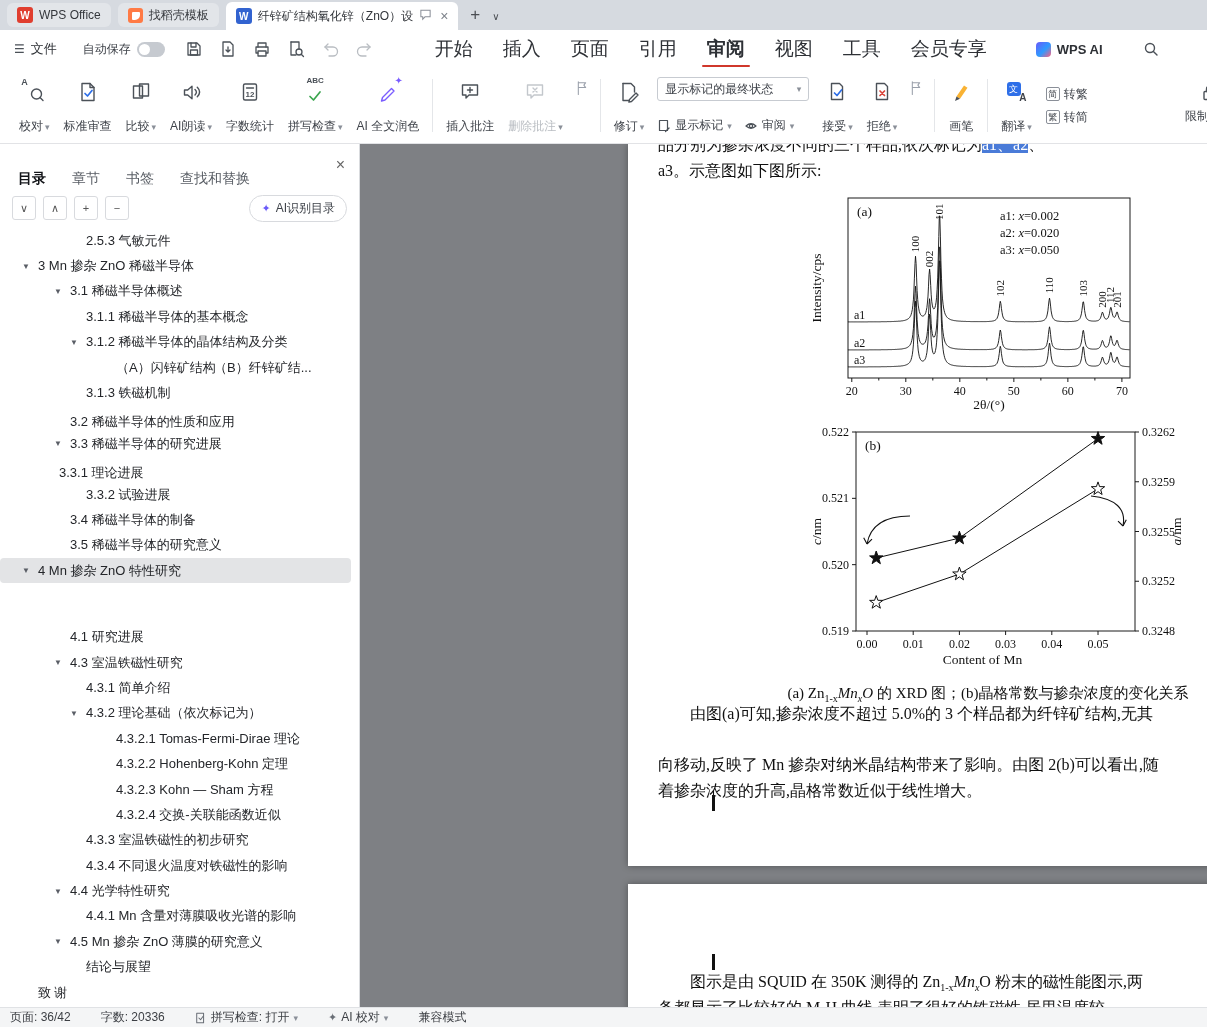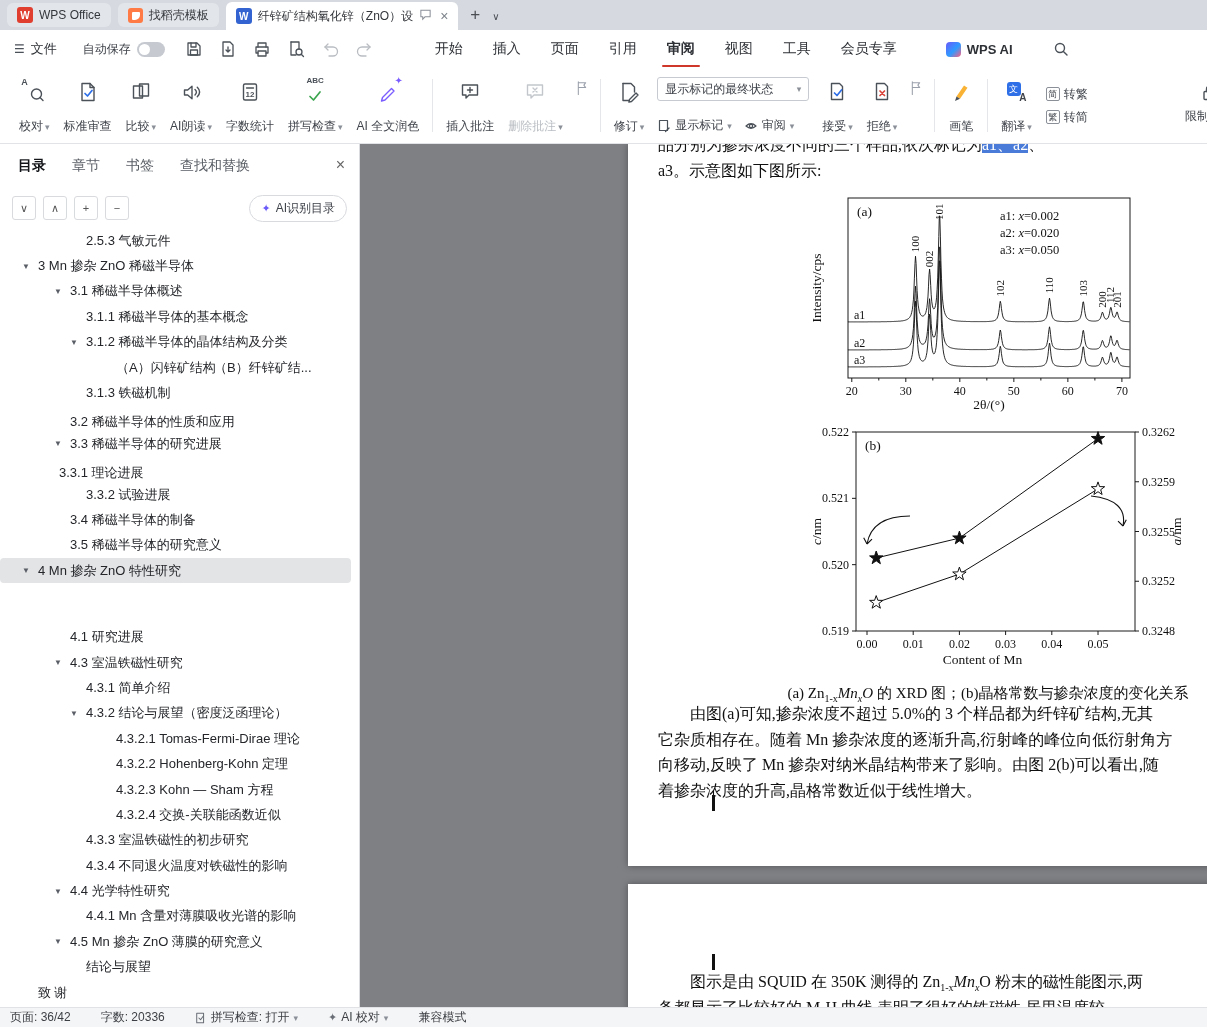--- a/index.html
+++ b/index.html
@@ -29,21 +29,21 @@
   .mfile{display:flex;align-items:center;gap:6px;font-size:13px;color:#2e3136;}
   .ham{font-size:12px;color:#4b5158;font-style:normal;}
   .autosave{display:flex;align-items:center;gap:6px;margin-left:26px;font-size:12px;color:#3f434a;}
   .switch{width:28px;height:15px;border-radius:8px;background:#c6cad0;position:relative;display:inline-block;}
   .knob{position:absolute;left:2px;top:2px;width:11px;height:11px;border-radius:50%;background:#fff;}
   .qicons{display:flex;align-items:center;gap:15px;margin-left:20px;}
   .qi{width:19px;height:19px;display:flex;align-items:center;justify-content:center;}
   .qi svg{stroke:#4b5158;fill:none;stroke-width:1.3;stroke-linecap:round;stroke-linejoin:round;}
   .qi.dis svg{stroke:#b9bdc2;}
   .mtabs{display:flex;margin-left:46px;height:100%;}
-  .mtab{position:relative;height:100%;display:flex;align-items:center;padding:0 15px;font-size:14px;color:#2e3136;}
+  .mtab{position:relative;height:100%;display:flex;align-items:center;padding:0 15px;font-size:19px;color:#2e3136;}
   .mtab.on{font-weight:bold;}
   .mtab.on::after{content:"";position:absolute;left:10px;right:10px;bottom:1px;height:2.5px;background:#d0372b;border-radius:2px;}
   .wpsai{display:flex;align-items:center;gap:6px;margin-left:34px;font-size:13px;font-weight:bold;color:#2e3136;}
   .ai-logo{width:15px;height:15px;border-radius:4px;background:linear-gradient(135deg,#6a5af9,#2e9bff 55%,#ff5f7e);}
   .msearch{margin-left:40px;display:flex;}
   .msearch svg{stroke:#4b5158;fill:none;stroke-width:1.4;stroke-linecap:round;}
 
   
   .ribbon{position:absolute;top:68px;left:0;width:100%;height:76px;background:#fff;
           border-bottom:1px solid #e2e3e6;display:flex;align-items:stretch;
@@ -80,21 +80,21 @@
   .tr-wrap{position:relative;width:20px;height:20px;}
   .tr-box{position:absolute;left:0;top:0;width:14px;height:14px;background:#2e6fe8;border-radius:3px;
           color:#fff;font-size:9px;display:flex;align-items:center;justify-content:center;font-style:normal;}
   .tr-a{position:absolute;right:0;bottom:-1px;font-size:10px;font-weight:bold;color:#3f434a;font-style:normal;}
   .rb-restrict{position:absolute;left:1178px;top:5px;}
 
   
   .main{position:absolute;top:144px;left:0;right:0;bottom:20px;}
   .sidebar{position:absolute;left:0;top:0;bottom:0;width:360px;background:#fff;
            border-right:1px solid #d9dbde;overflow:hidden;}
-  .side-tabs{height:44px;display:flex;align-items:center;gap:26px;padding:0 18px;
+  .side-tabs{height:44px;display:flex;align-items:flex-end;gap:26px;padding:0 18px;
              font-size:14px;color:#585d64;position:relative;}
   .side-tabs .on{color:#131519;font-weight:bold;}
   .side-close{position:absolute;right:14px;top:12px;font-size:16px;color:#666;}
   .side-tools{height:40px;display:flex;align-items:center;gap:7px;padding:0 12px;}
   .stool{width:24px;height:24px;border:1px solid #d8dade;border-radius:3px;display:flex;
          align-items:center;justify-content:center;font-size:11px;color:#555;}
   .ai-dir{margin-left:auto;height:27px;border:1px solid #d8dade;border-radius:14px;display:flex;
           align-items:center;gap:5px;padding:0 11px;font-size:12px;color:#3f434a;}
   .spark2{color:#6a5af9;font-size:11px;font-style:normal;}
   #tree{position:absolute;left:0;right:0;top:84px;bottom:0;overflow:hidden;}
@@ -548,21 +548,21 @@
           <div class="trow" style="padding-left: 54px;">
             <span class="tri">▼</span>
             <span class="tlabel">4.3 室温铁磁性研究</span>
           </div>
           <div class="trow" style="padding-left: 70px;">
             <span class="tri hid">▼</span>
             <span class="tlabel">4.3.1 简单介绍</span>
           </div>
           <div class="trow" style="padding-left: 70px;">
             <span class="tri">▼</span>
-            <span class="tlabel">4.3.2 结论与展望（密度泛函理论）</span>
+            <span class="tlabel">4.3.2 理论基础（依次标记为）</span>
           </div>
           <div class="trow" style="padding-left: 100px;">
             <span class="tri hid">▼</span>
             <span class="tlabel">4.3.2.1 Tomas-Fermi-Dirae 理论</span>
           </div>
           <div class="trow" style="padding-left: 100px;">
             <span class="tri hid">▼</span>
             <span class="tlabel">4.3.2.2 Hohenberg-Kohn 定理</span>
           </div>
           <div class="trow" style="padding-left: 100px;">
@@ -698,21 +698,20 @@
             <path d="M 102 94 Q 64 94 59 122" fill="none" stroke="#111" stroke-width="1.1"></path>
             <path d="M 59 122 L 55.7 115.8 M 59 122 L 64.0 117.1" stroke="#111" stroke-width="1.1" fill="none"></path>
             <path d="M 283 74 Q 320 78 315 104" fill="none" stroke="#111" stroke-width="1.1"></path>
             <path d="M 315 104 L 310.0 99.1 M 315 104 L 318.3 97.8" stroke="#111" stroke-width="1.1" fill="none"></path>
             <text x="57" y="28" class="cpanel">(b)</text>
           </svg>
 
         <div class="caption"><span>(a)  Zn</span><span class="fsub">1-x</span><span class="fit">Mn</span><span class="fsub fit">x</span><span class="fit">O</span><span> 的 XRD 图；(b)晶格常数与掺杂浓度的变化关系</span></div>
 
         <div class="docline" style="left:30px;top:560px;padding-left:32px;">由图(a)可知,掺杂浓度不超过 5.0%的 3 个样品都为纤锌矿结构,无其</div>
-        <div class="docline" style="left:30px;top:585.5px;">它杂质相存在。随着 Mn 掺杂浓度的逐渐升高,衍射峰的峰位向低衍射角方</div>
         <div class="docline" style="left:30px;top:611px;">向移动,反映了 Mn 掺杂对纳米晶结构带来了影响。由图 2(b)可以看出,随</div>
         <div class="docline" style="left:30px;top:636.5px;">着掺杂浓度的升高,晶格常数近似于线性增大。</div>
         <i class="revbar" style="left:84px;top:651px;"></i>
       </div>
 
       <div class="page p2">
         <i class="revbar" style="left:84px;top:70px;"></i>
         <div class="docline" style="left:30px;top:88px;padding-left:32px;"><span>图示是由 SQUID 在 350K 测得的 Zn</span><span class="fsub">1-x</span><span class="fit">Mn</span><span class="fsub fit">x</span><span>O</span><span> 粉末的磁性能图示,两</span></div>
         <div class="docline" style="left:30px;top:113.5px;">条都显示了比较好的 M-H 曲线,表明了很好的铁磁性,居里温度较</div>
       </div>

